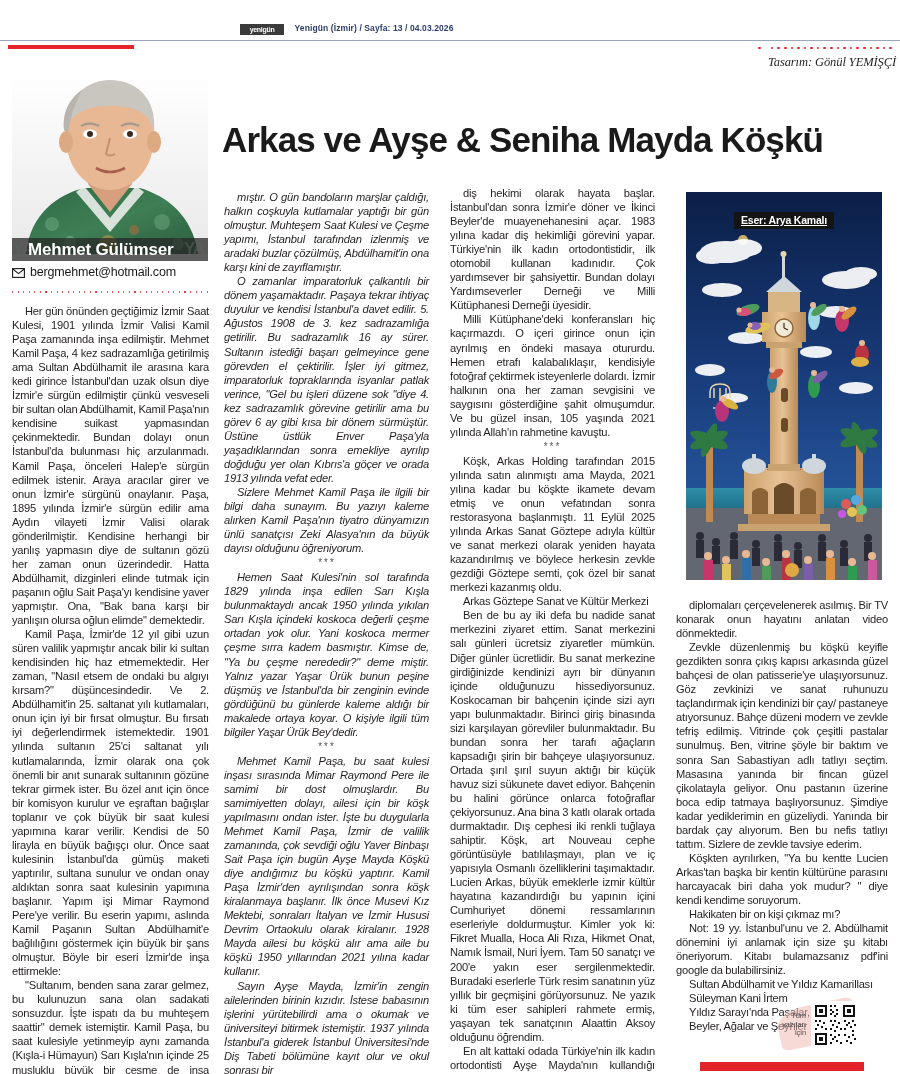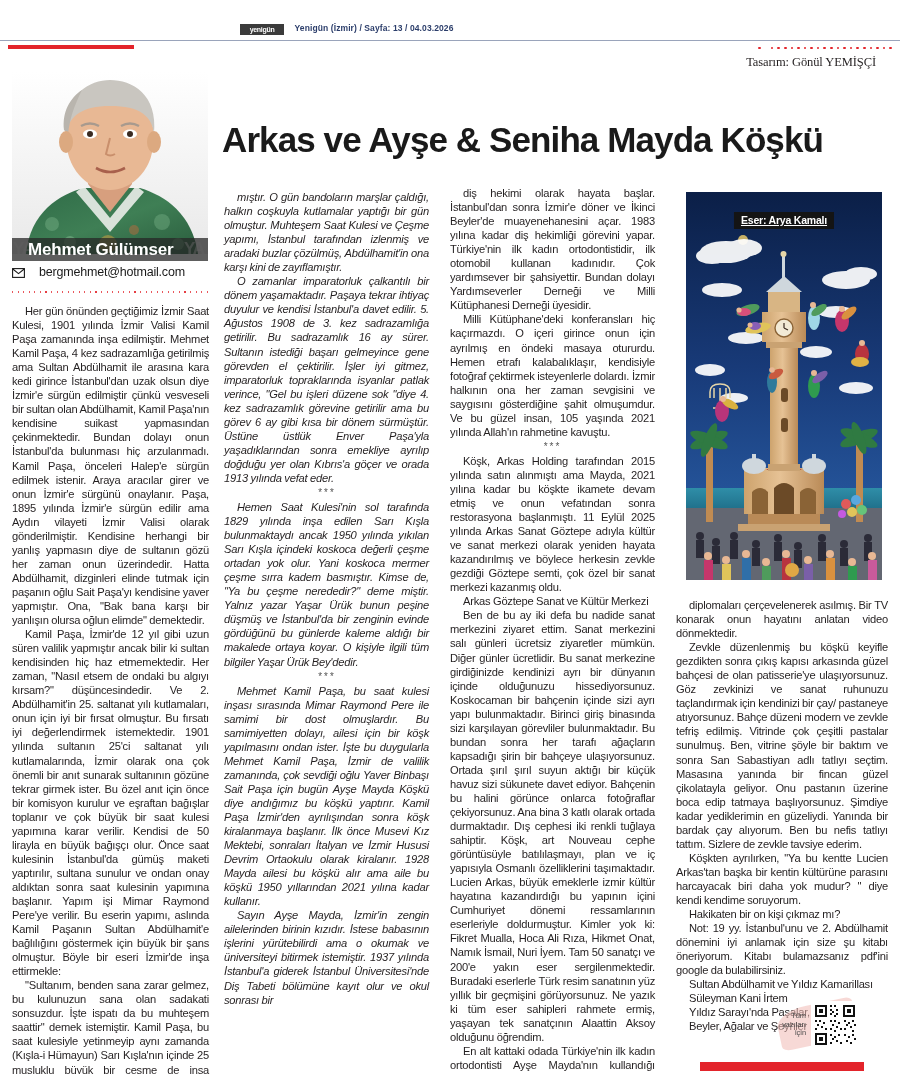--- a/index.html
+++ b/index.html
@@ -69,22 +69,23 @@
   .dot-row i {
     display: block;
     width: 2.6px; height: 2.6px;
     border-radius: 50%;
     background: #e3242b;
   }
   .dot-row i.lead { margin-right: 6px; }
 
   .designer {
     position: absolute;
-    right: 24px; top: 55px;
+    right: 4px; top: 55px;
     font-family: "Liberation Serif", serif;
+    font-style: italic;
     font-size: 12.5px;
     color: #231f20;
     letter-spacing: -0.1px;
   }
 
   
   .headline {
     position: absolute;
     left: 222px; top: 96px;
     width: 665px;
@@ -132,21 +133,21 @@
 
   .author-email {
     position: absolute;
     left: 12px; top: 265px;
     width: 200px;
     font-size: 12.5px;
     color: #1a1a1a;
     letter-spacing: -0.2px;
     display: flex;
     align-items: center;
-    gap: 14px;
+    gap: 5px;
   }
   .env-icon { display: inline-block; width: 13px; height: 10px; }
 
   .author-dots {
     position: absolute;
     left: 12px; top: 289px;
     width: 196px; height: 6px;
     display: flex; gap: 4.4px; align-items: center;
   }
   .author-dots i {
@@ -391,20 +392,21 @@
 </div>
 
 <div class="col" id="col1">
     <p>Her gün önünden geçtiğimiz İzmir Saat Kulesi, 1901 yılında İzmir Valisi Kamil Paşa zamanında inşa edilmiştir. Mehmet Kamil Paşa, 4 kez sadrazamlığa getirilmiş ama Sultan Abdülhamit ile arasına kara kedi girince İstanbul'dan uzak olsun diye İzmir'e sürgün edilmiştir çünkü vesveseli bir sultan olan Abdülhamit, Kamil Paşa'nın kendisine suikast yapmasından çekinmektedir. Bundan dolayı onun İstanbul'da bulunması hiç arzulanmadı. Kamil Paşa, önceleri Halep'e sürgün edilmek istenir. Araya aracılar girer ve onun İzmir'e sürgünü onaylanır. Paşa, 1895 yılında İzmir'e sürgün edilir ama Aydın vilayeti İzmir Valisi olarak gönderilmiştir. Kendisine herhangi bir yanlış yapmasın diye de sultanın gözü her zaman onun üzerindedir. Hatta Abdülhamit, dizginleri elinde tutmak için paşanın oğlu Sait Paşa'yı kendisine yaver yapmıştır. Ona, "Bak bana karşı bir yanlışın olursa oğlun elimde" demektedir.</p>
     <p>Kamil Paşa, İzmir'de 12 yıl gibi uzun süren valilik yapmıştır ancak bilir ki sultan kendisinden hiç haz etmemektedir. Her zaman, "Nasıl etsem de ondaki bu algıyı kırsam?" düşüncesindedir. Ve 2. Abdülhamit'in 25. saltanat yılı kutlamaları, onun için iyi bir fırsat olmuştur. Bu fırsatı iyi değerlendirmek istemektedir. 1901 yılında sultanın 25'ci saltanat yılı kutlamalarında, İzmir olarak ona çok önemli bir anıt sunarak sultanının gözüne tekrar girmek ister. Bu özel anıt için önce bir komisyon kurulur ve eşraftan bağışlar toplanır ve çok büyük bir saat kulesi yapımına karar verilir. Kendisi de 50 lirayla en büyük bağışçı olur. Önce saat kulesinin İstanbul'da gümüş maketi yaptırılır, sultana sunulur ve ondan onay aldıktan sonra saat kulesinin yapımına başlanır. Yapım işi Mimar Raymond Pere'ye verilir. Bu eserin yapımı, aslında Kamil Paşanın Sultan Abdülhamit'e bağlılığını göstermek için büyük bir şans olmuştur. Böyle bir eseri İzmir'de inşa ettirmekle:</p>
     <p>"Sultanım, benden sana zarar gelmez, bu kulunuzun sana olan sadakati sonsuzdur. İşte ispatı da bu muhteşem saattir" demek istemiştir. Kamil Paşa, bu saat kulesiyle yetinmeyip aynı zamanda (Kışla-i Hümayun) Sarı Kışla'nın içinde 25 musluklu büyük bir çeşme de inşa ettirmiştir. Çeşme ve Saat Kulesi 1901 yılında muhteşem bir törenle kullanıma açıl-</p>
   </div>
 <div class="col" id="col2">
     <p>mıştır. O gün bandoların marşlar çaldığı, halkın coşkuyla kutlamalar yaptığı bir gün olmuştur. Muhteşem Saat Kulesi ve Çeşme yapımı, İstanbul tarafından izlenmiş ve aradaki buzlar çözülmüş, Abdülhamit'in ona karşı kini de zayıflamıştır.</p>
     <p>O zamanlar imparatorluk çalkantılı bir dönem yaşamaktadır. Paşaya tekrar ihtiyaç duyulur ve kendisi İstanbul'a davet edilir. 5. Ağustos 1908 de 3. kez sadrazamlığa getirilir. Bu sadrazamlık 16 ay sürer. Sultanın istediği başarı gelmeyince gene görevden el çektirilir. İşler iyi gitmez, imparatorluk topraklarında isyanlar patlak verince, "Gel bu işleri düzene sok "diye 4. kez sadrazamlık görevine getirilir ama bu görev 6 ay gibi kısa bir dönem sürmüştür. Üstüne üstlük Enver Paşa'yla yaşadıklarından sonra emekliye ayrılıp doğduğu yer olan Kıbrıs'a göçer ve orada 1913 yılında vefat eder.</p>
+    <p>Sizlere Mehmet Kamil Paşa ile ilgili bir bilgi daha sunayım. Bu yazıyı kaleme alırken Kamil Paşa'nın tiyatro dünyamızın ünlü sanatçısı Zeki Alasya'nın da büyük dayısı olduğunu öğreniyorum.</p>
     <span class="sep">***</span>
     <p>Hemen Saat Kulesi'nin sol tarafında 1829 yılında inşa edilen Sarı Kışla bulunmaktaydı ancak 1950 yılında yıkılan Sarı Kışla içindeki koskoca değerli çeşme ortadan yok olur. Yani koskoca mermer çeşme sırra kadem basmıştır. Kimse de, "Ya bu çeşme nerededir?" deme miştir. Yalnız yazar Yaşar Ürük bunun peşine düşmüş ve İstanbul'da bir zenginin evinde gördüğünü bu günlerde kaleme aldığı bir makalede ortaya koyar. O kişiyle ilgili tüm bilgiler Yaşar Ürük Bey'dedir.</p>
     <span class="sep">***</span>
     <p>Mehmet Kamil Paşa, bu saat kulesi inşası sırasında Mimar Raymond Pere ile samimi bir dost olmuşlardır. Bu samimiyetten dolayı, ailesi için bir köşk yapılmasını ondan ister. İşte bu duygularla Mehmet Kamil Paşa, İzmir de valilik zamanında, çok sevdiği oğlu Yaver Binbaşı Sait Paşa için bugün Ayşe Mayda Köşkü diye andığımız bu köşkü yaptırır. Kamil Paşa İzmir'den ayrılışından sonra köşk kiralanmaya başlanır. İlk önce Musevi Kız Mektebi, sonraları İtalyan ve İzmir Hususi Devrim Ortaokulu olarak kiralanır. 1928 Mayda ailesi bu köşkü alır ama aile bu köşkü 1950 yıllarından 2021 yılına kadar kullanır.</p>
     <p>Sayın Ayşe Mayda, İzmir'in zengin ailelerinden birinin kızıdır. İstese babasının işlerini yürütebilirdi ama o okumak ve üniversiteyi bitirmek istemiştir. 1937 yılında İstanbul'a giderek İstanbul Üniversitesi'nde Diş Tabeti bölümüne kayıt olur ve okul sonrası bir</p>
   </div>
 <div class="col" id="col3">
     <p>diş hekimi olarak hayata başlar. İstanbul'dan sonra İzmir'e döner ve İkinci Beyler'de muayenehanesini açar. 1983 yılına kadar diş hekimliği görevini yapar. Türkiye'nin ilk kadın ortodontistidir, ilk otomobil kullanan kadınıdır. Çok yardımsever bir şahsiyettir. Bundan dolayı Yardımseverler Derneği ve Milli Kütüphanesi Derneği üyesidir.</p>
     <p>Milli Kütüphane'deki konferansları hiç kaçırmazdı. O içeri girince onun için ayrılmış en öndeki masaya otururdu. Hemen etrafı kalabalıklaşır, kendisiyle fotoğraf çektirmek isteyenlerle dolardı. İzmir halkının ona her zaman sevgisini ve saygısını gösterdiğine şahit olmuşumdur. Ve bu güzel insan, 105 yaşında 2021 yılında Allah'ın rahmetine kavuştu.</p>
     <span class="sep">***</span>

